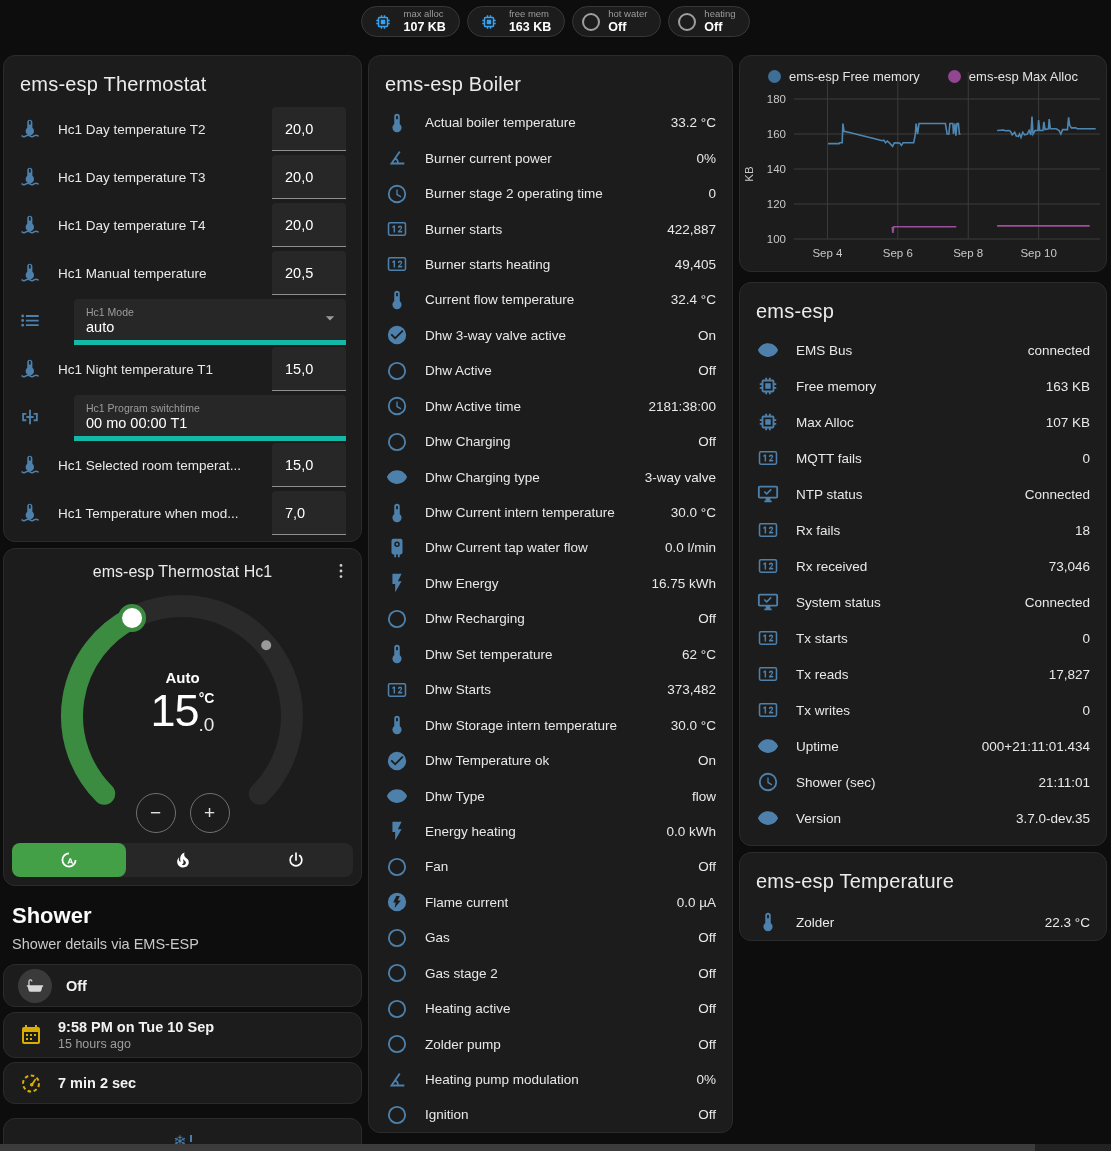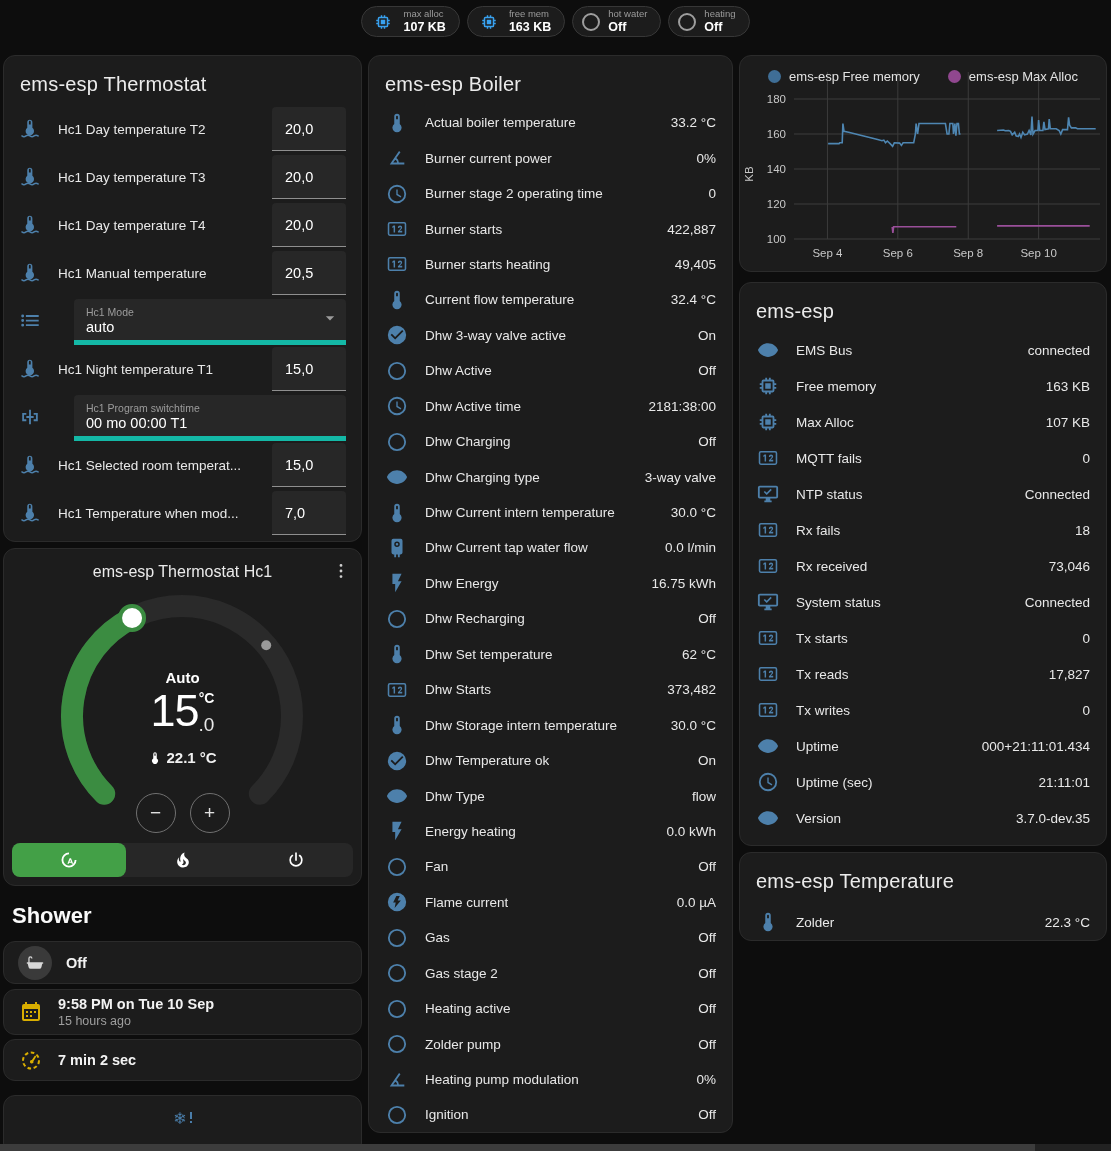--- a/index.html
+++ b/index.html
@@ -229,26 +229,20 @@
           <circle cx="262.2031534842397" cy="96.21985487928434" r="5" fill="#9a9a9a"></circle>
           <circle cx="128.06104502864986" cy="68.98928233927953" r="12" fill="#ffffff" stroke="#3b8c41" stroke-width="4"></circle>
         </svg>
       <div class="dial-mode">Auto</div>
       <div class="dial-temp">
         <span class="dial-big">15</span><span class="dial-udcol">
             <span class="dial-unit">°C</span>
             <span class="dial-dec">.0</span>
           </span>
       </div>
-      <div class="dial-current">
-        <span id="cur-thermo" style="vertical-align:-2px;"><svg width="14" height="14" viewBox="0 0 24 24" style="color:#fff">
-              <path fill="currentColor" d="M15 13V5a3 3 0 0 0-6 0v8a5 5 0 1 0 6 0M12 4a1 1 0 0 1 1 1v3h-2V5a1 1 0 0 1 1-1Z"></path>
-            </svg></span>
-        <span>22.1 °C</span>
-      </div>
       <div class="stepper">
         <div class="stepbtn">−</div>
         <div class="stepbtn">+</div>
       </div>
       <div class="modes" id="modes">
           <div class="mode sel">
             <span class="icon" style="color:#ffffff">
               <svg width="20" height="20" viewBox="0 0 24 24">
                 <path fill="currentColor" d="M12 3a9 9 0 1 0 9 9h-2.2A6.8 6.8 0 1 1 12 5.2V3Z"></path>
                 <path fill="currentColor" d="m14.4 10 2.6 6.6h-1.6l-.5-1.3h-2.7l-.5 1.3h-1.6L12.7 10h1.7m-1.7 4h1.7l-.85-2.3-.85 2.3Z"></path>
@@ -266,20 +260,21 @@
             <span class="icon" style="color:#ffffff">
               <svg width="20" height="20" viewBox="0 0 24 24">
                 <path fill="currentColor" d="M16.56 5.44l-1.45 1.45A5.97 5.97 0 0 1 18 12a6 6 0 0 1-12 0c0-2.17 1.16-4.06 2.88-5.12L7.44 5.44A7.96 7.96 0 0 0 4 12a8 8 0 0 0 16 0c0-2.72-1.36-5.12-3.44-6.56M13 3h-2v10h2V3Z"></path>
               </svg>
             </span>
           </div>
         </div>
     </section>
 
     <h2 class="shower-title">Shower</h2>
+    <div class="shower-sub">Shower details via EMS-ESP</div>
     <div id="shower-cards">
         <div class="card scard" style="height:43px;margin-top:12px;">
           <span class="sbadge">
             <span class="icon" style="color:#d8d8d8">
               <svg width="20" height="20" viewBox="0 0 24 24">
                 <path fill="currentColor" d="M6.5 4A2.5 2.5 0 0 1 9 6.5H7.5a1 1 0 0 0-2 0V11H21a1 1 0 0 1 0 2h-.3l-1 4.2a2.5 2.5 0 0 1-2.4 1.8H6.7a2.5 2.5 0 0 1-2.4-1.8L3.3 13H3a1 1 0 0 1 0-2h1V6.5A2.5 2.5 0 0 1 6.5 4Z"></path>
               </svg>
             </span>
           </span>
           <span class="sprimary">Off</span>
@@ -757,21 +752,21 @@
             </span>
             <span class="elabel">Uptime</span>
             <span class="evalue">000+21:11:01.434</span>
           </div>
           <div class="erow" style="height:36px">
             <span class="icon" style="color:#4d80ab">
               <svg width="22" height="22" viewBox="0 0 24 24">
                 <path fill="currentColor" d="M12 2a10 10 0 1 1 0 20 10 10 0 0 1 0-20m0 2a8 8 0 1 0 0 16 8 8 0 0 0 0-16m.75 3v5.13l4 2.37-.75 1.26L11.25 13V7h1.5Z"></path>
               </svg>
             </span>
-            <span class="elabel">Uptime (sec)</span>
+            <span class="elabel">Shower (sec)</span>
             <span class="evalue">21:11:01</span>
           </div>
           <div class="erow" style="height:36px">
             <span class="icon" style="color:#4d80ab">
               <svg width="22" height="22" viewBox="0 0 24 24">
                 <path fill="currentColor" d="M12 9a3 3 0 1 1 0 6 3 3 0 0 1 0-6m0-4.5c5 0 9.27 3.11 11 7.5-1.73 4.39-6 7.5-11 7.5S2.73 16.39 1 12c1.73-4.39 6-7.5 11-7.5Z"></path>
               </svg>
             </span>
             <span class="elabel">Version</span>
             <span class="evalue">3.7.0-dev.35</span>

